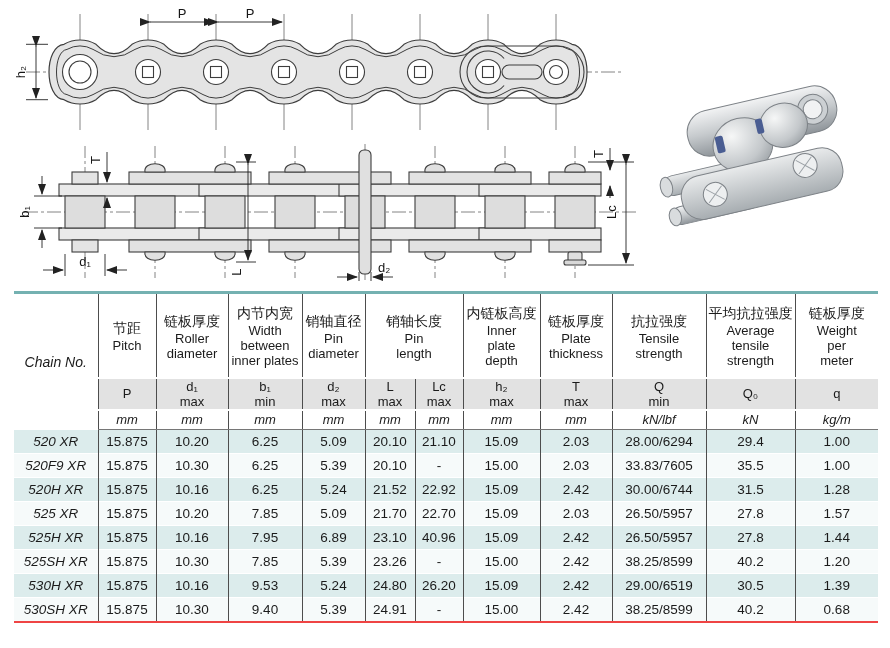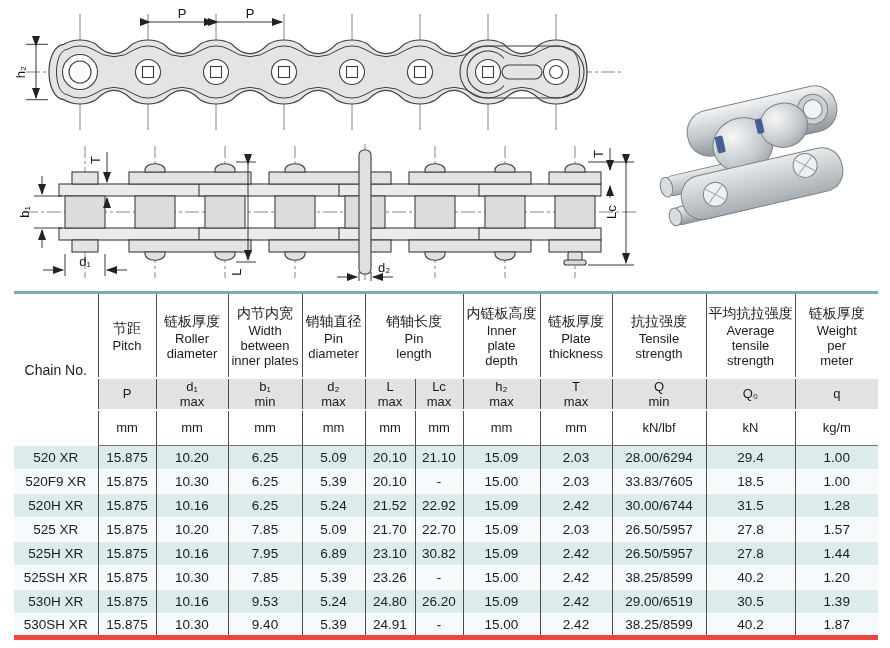--- a/index.html
+++ b/index.html
@@ -13,36 +13,36 @@
   #photo     { left:650px; top:58px; width:232px; height:196px; }
 
   svg text { font-family:"Liberation Sans", sans-serif; font-size:13px; fill:#161616; }
 
   
   #spec { position:absolute; left:14px; top:291px; width:864px;
           border-collapse:collapse; table-layout:fixed;
           border-top:3px solid #74b1b1; color:#1b1b1b; }
   #spec th, #spec td { border-left:1px solid #4d4d4d; text-align:center;
           vertical-align:middle; font-weight:normal; padding:0 1px; }
-  .no-bl { border-left:none !important; }
+  .no-bl { border-left:none !important;font-style:italic; }
 
   tr.r-title th { height:85px; }
   .t-zh { display:block; font-size:14px; line-height:19px; padding-top:2px; }
   .t-en { display:block; font-size:13px; line-height:15px; white-space:pre-line; }
   .chain-head { font-size:14px; }
 
   tr.r-sym td { height:32px; background:#e2e2e2; font-size:13px; line-height:15px;
                 border-top:2px solid #fff; border-bottom:2px solid #fff;
                 white-space:pre-line; }
-  tr.r-units td { height:36px; font-size:13px; border-bottom:1px solid #767676; }
+  tr.r-units td { height:20px; font-size:13px; border-bottom:1px solid #767676;font-style:italic; }
 
   #spec tbody td { height:24px; font-size:13.5px; border-top:1px solid #ffffff; }
   #spec tbody tr:nth-child(odd)  { background:#dcecec; }
   #spec tbody tr:nth-child(even) { background:#f6fafa; }
-  #spec tbody tr:last-child td { border-bottom:5px solid #ef4444; }
+  #spec tbody tr:last-child td { border-bottom:2px solid #ef4444; }
 </style>
 </head>
 <body>
 
 <svg id="side-view" class="draw" viewBox="0 0 620 135">
   <defs>
     <marker id="arS" markerWidth="11" markerHeight="8" refX="10" refY="4" orient="auto" markerUnits="userSpaceOnUse">
       <path d="M0,0 L11,4 L0,8 Z" fill="#222"></path>
     </marker>
   </defs>
@@ -417,21 +417,21 @@
       <td class="no-bl">520F9 XR</td>
       <td>15.875</td>
         <td>10.30</td>
       <td>6.25</td>
         <td>5.39</td>
       <td>20.10</td>
         <td>-</td>
       <td>15.00</td>
         <td>2.03</td>
       <td>33.83/7605</td>
-        <td>18.5</td>
+        <td>35.5</td>
       <td>1.00</td>
     </tr>
     <tr>
       <td class="no-bl">520H XR</td>
       <td>15.875</td>
         <td>10.16</td>
       <td>6.25</td>
         <td>5.24</td>
       <td>21.52</td>
         <td>22.92</td>
@@ -455,21 +455,21 @@
         <td>27.8</td>
       <td>1.57</td>
     </tr>
     <tr>
       <td class="no-bl">525H XR</td>
       <td>15.875</td>
         <td>10.16</td>
       <td>7.95</td>
         <td>6.89</td>
       <td>23.10</td>
-        <td>30.82</td>
+        <td>40.96</td>
       <td>15.09</td>
         <td>2.42</td>
       <td>26.50/5957</td>
         <td>27.8</td>
       <td>1.44</td>
     </tr>
     <tr>
       <td class="no-bl">525SH XR</td>
       <td>15.875</td>
         <td>10.30</td>
@@ -502,16 +502,16 @@
       <td>15.875</td>
         <td>10.30</td>
       <td>9.40</td>
         <td>5.39</td>
       <td>24.91</td>
         <td>-</td>
       <td>15.00</td>
         <td>2.42</td>
       <td>38.25/8599</td>
         <td>40.2</td>
-      <td>1.87</td>
+      <td>0.68</td>
     </tr>
   </tbody>
 </table>
 
 </body></html>

